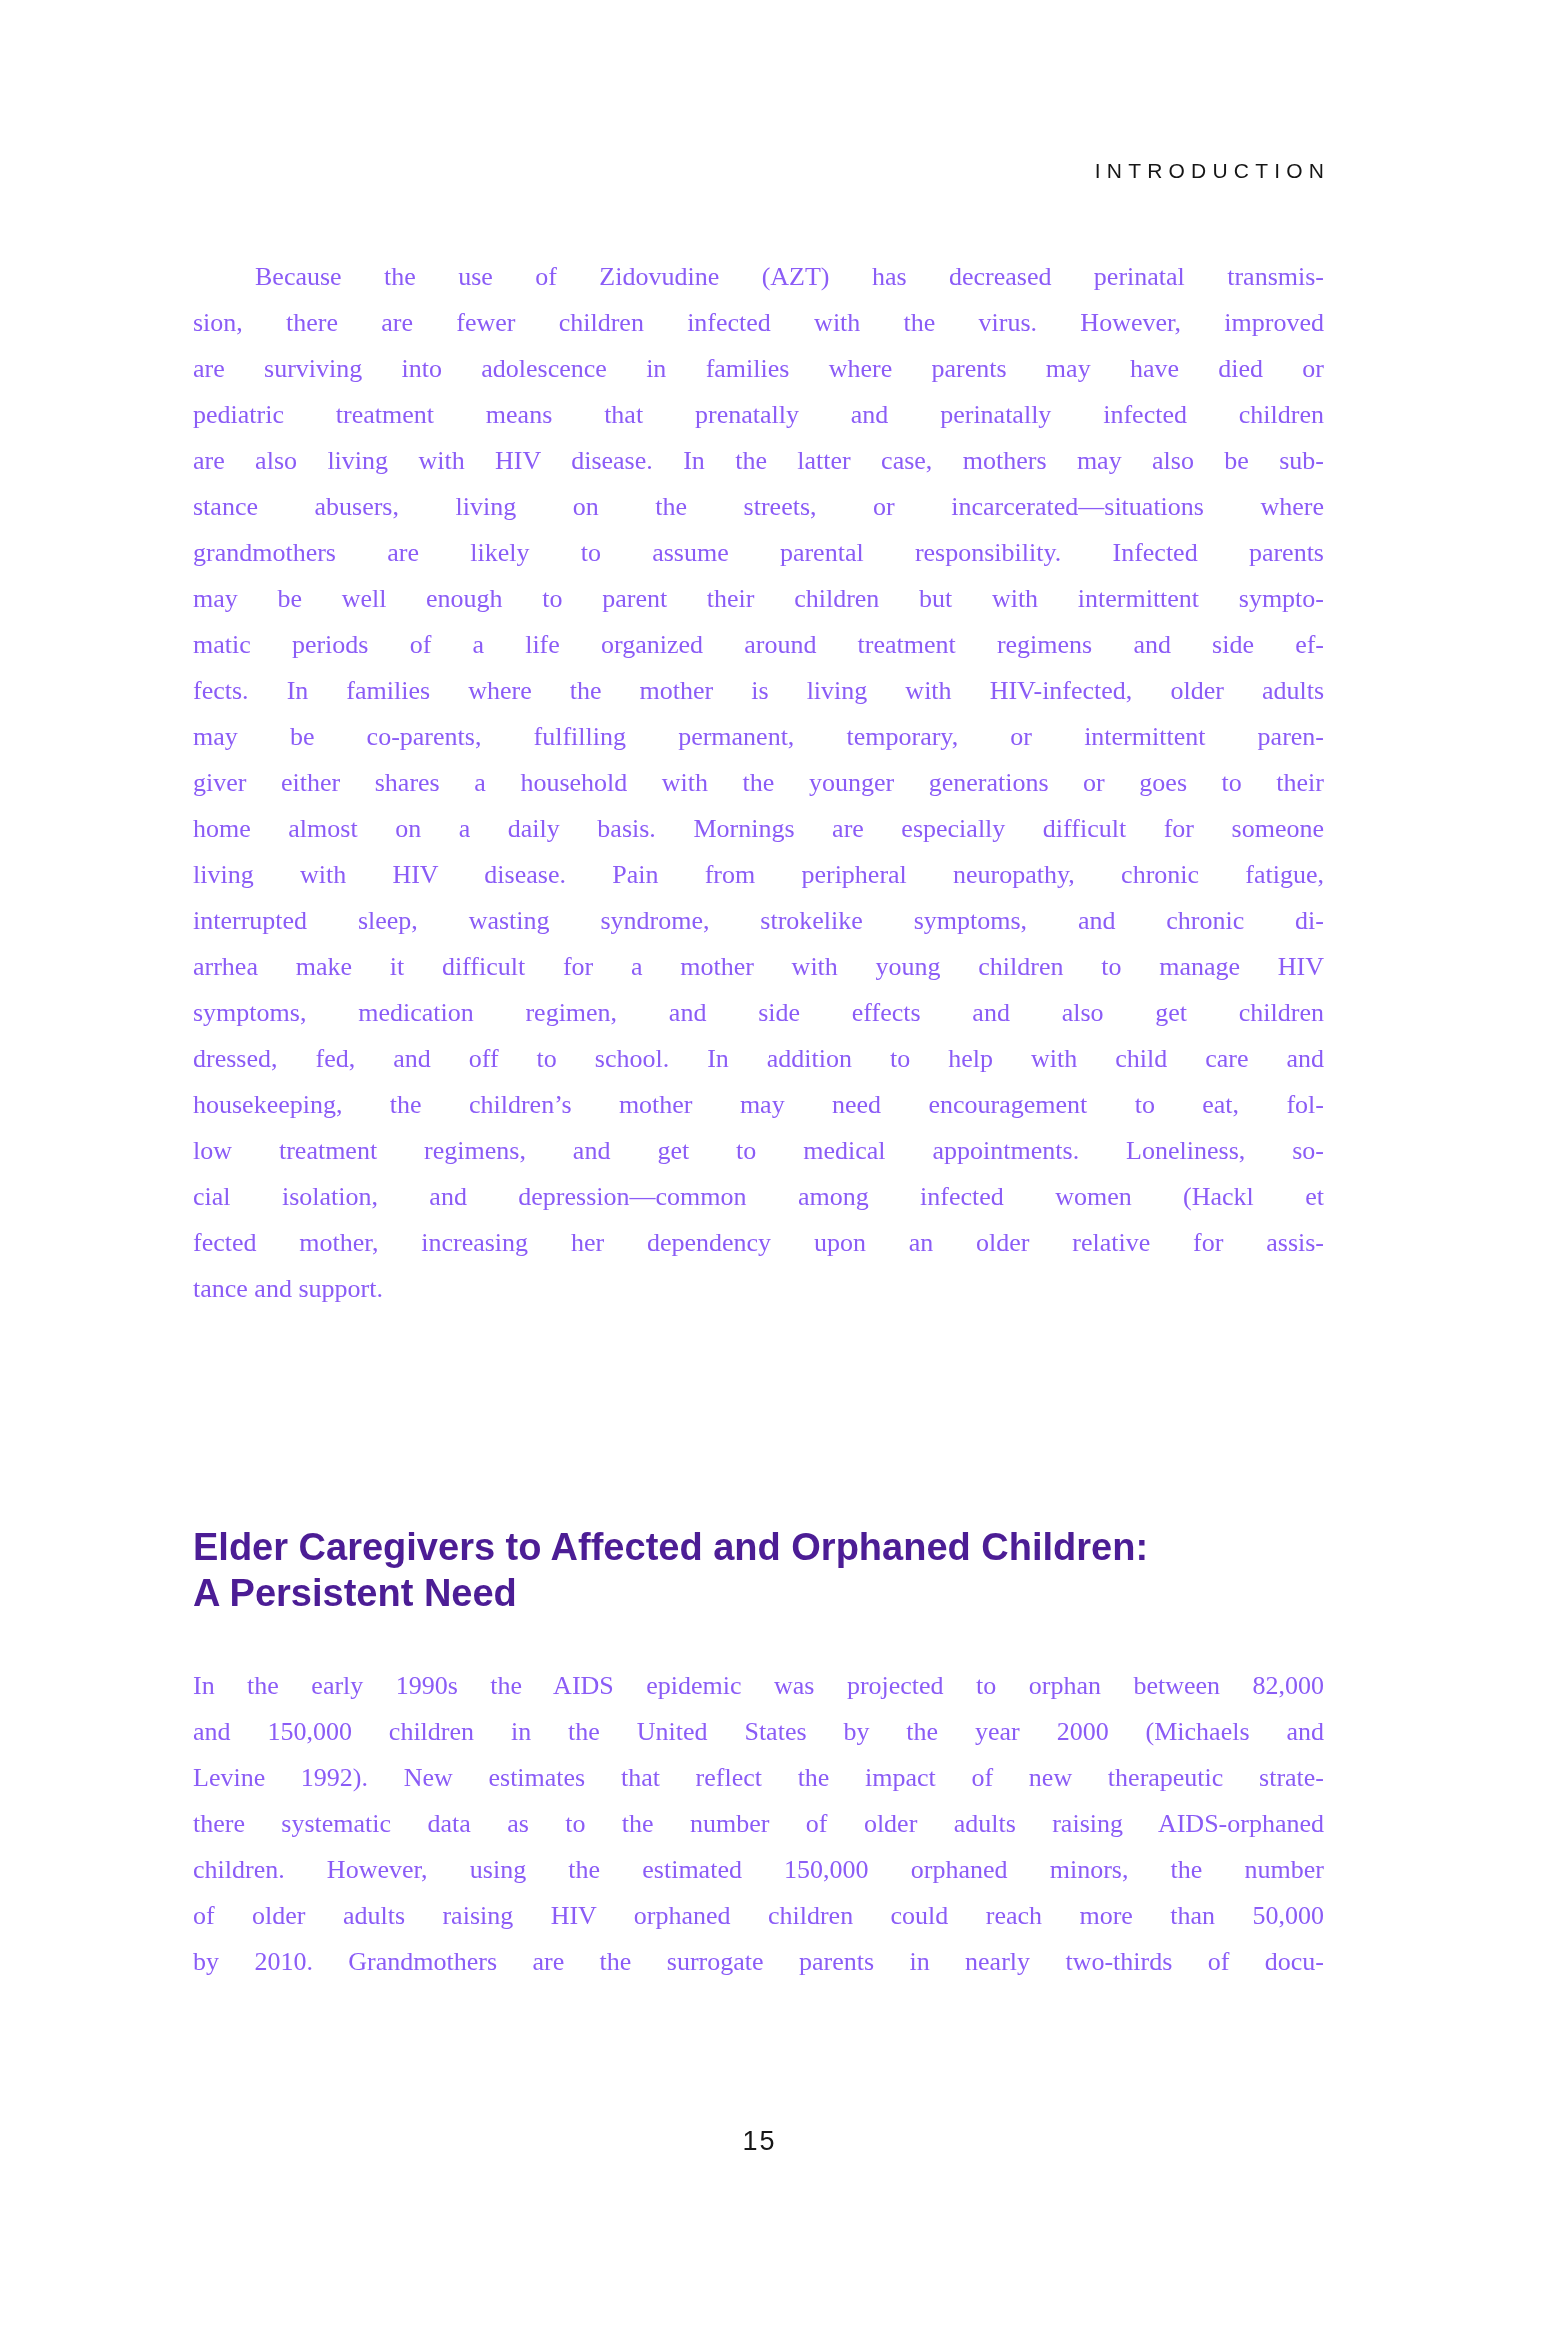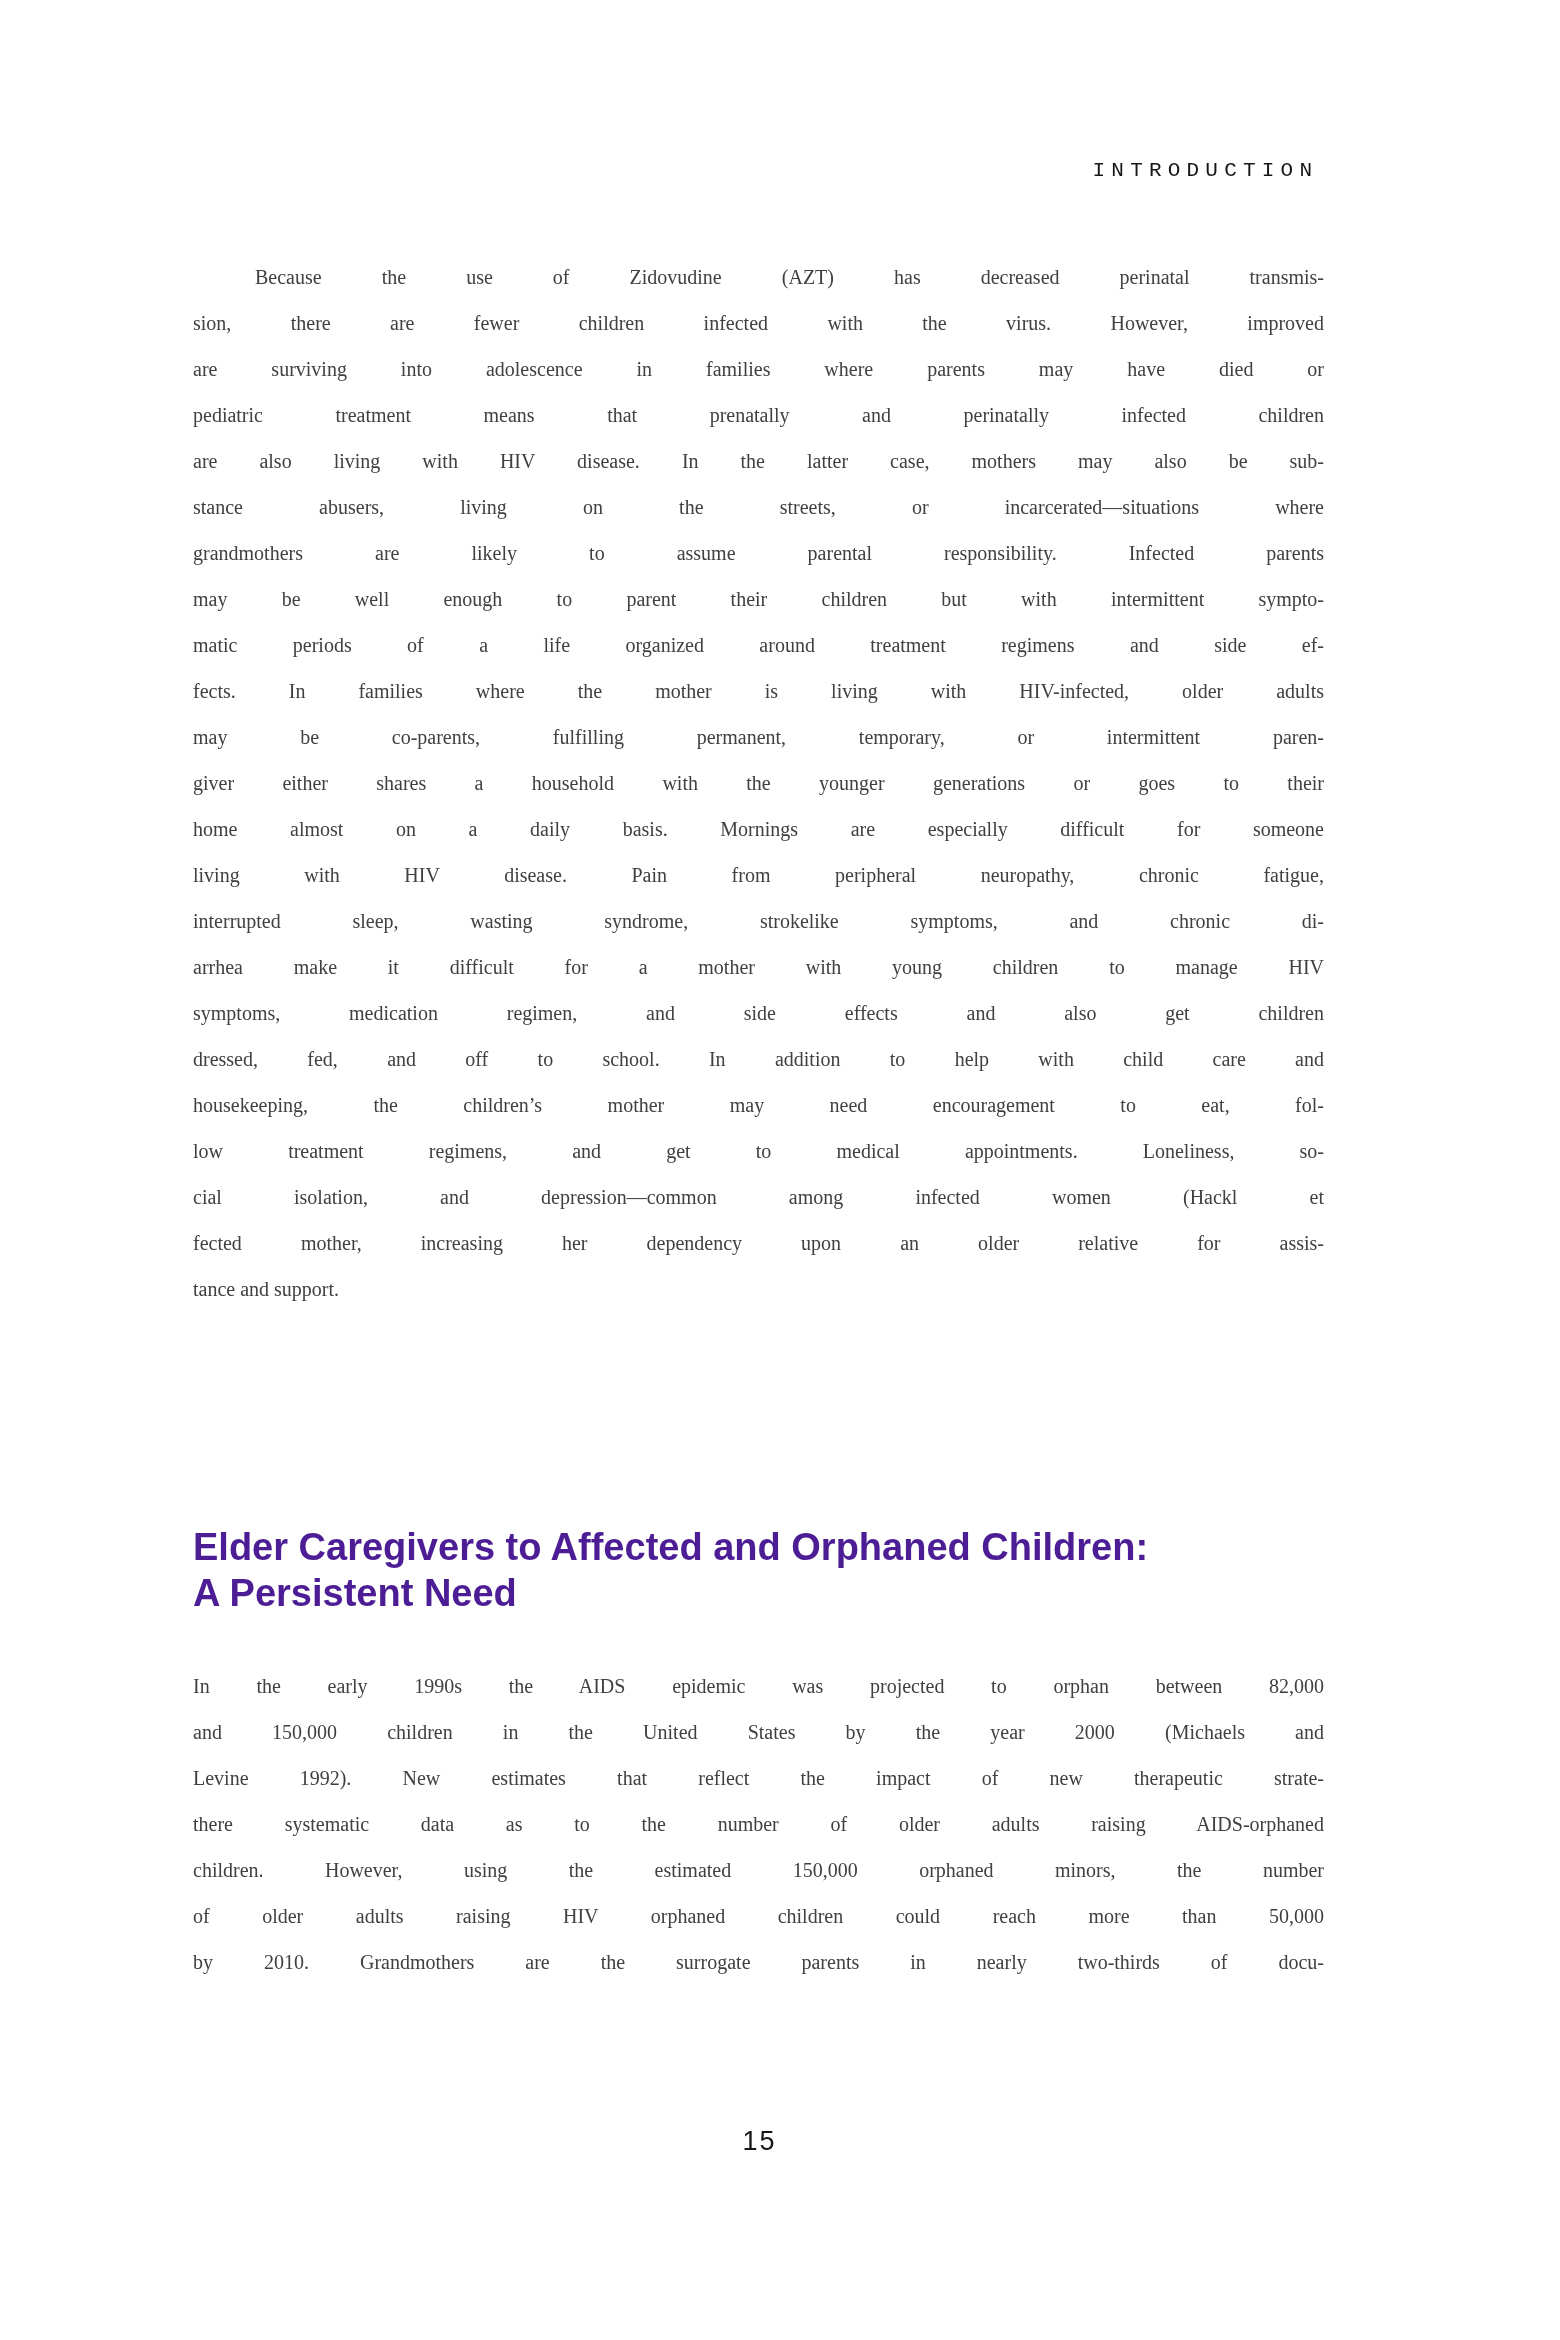--- a/index.html
+++ b/index.html
@@ -11,39 +11,39 @@
     position: relative;
     width: 1561px;
     height: 2341px;
     background: #ffffff;
     color: #000000;
     overflow: hidden;
   }
   .running-header {
     position: absolute;
     top: 159px;
-    left: 181px;
+    left: 193px;
     width: 1131px;
     text-align: right;
-    font-family: Liberation Mono, monospace;
+    font-family: Liberation Sans, sans-serif;
     font-size: 21px;
     font-weight: 400;
     letter-spacing: 6.2px;
     margin-right: 0;
     color: #161616;
   }
   .running-header span { margin-right: -6.2px; }
   .paragraph {
     position: absolute;
     left: 193px;
     width: 1131px;
     font-family: "Liberation Serif", serif;
-    font-size: 20px;
+    font-size: 26px;
     line-height: 46px;
-    color: #404040;
+    color: #8b5cf6;
   }
   .para-1 { top: 254px; }
   .para-2 { top: 1663px; }
   .text-line {
     text-align: justify;
     text-align-last: justify;
     white-space: normal;
   }
   .text-line.no-justify { text-align-last: left; }
   .text-line.indent { padding-left: 62px; }

